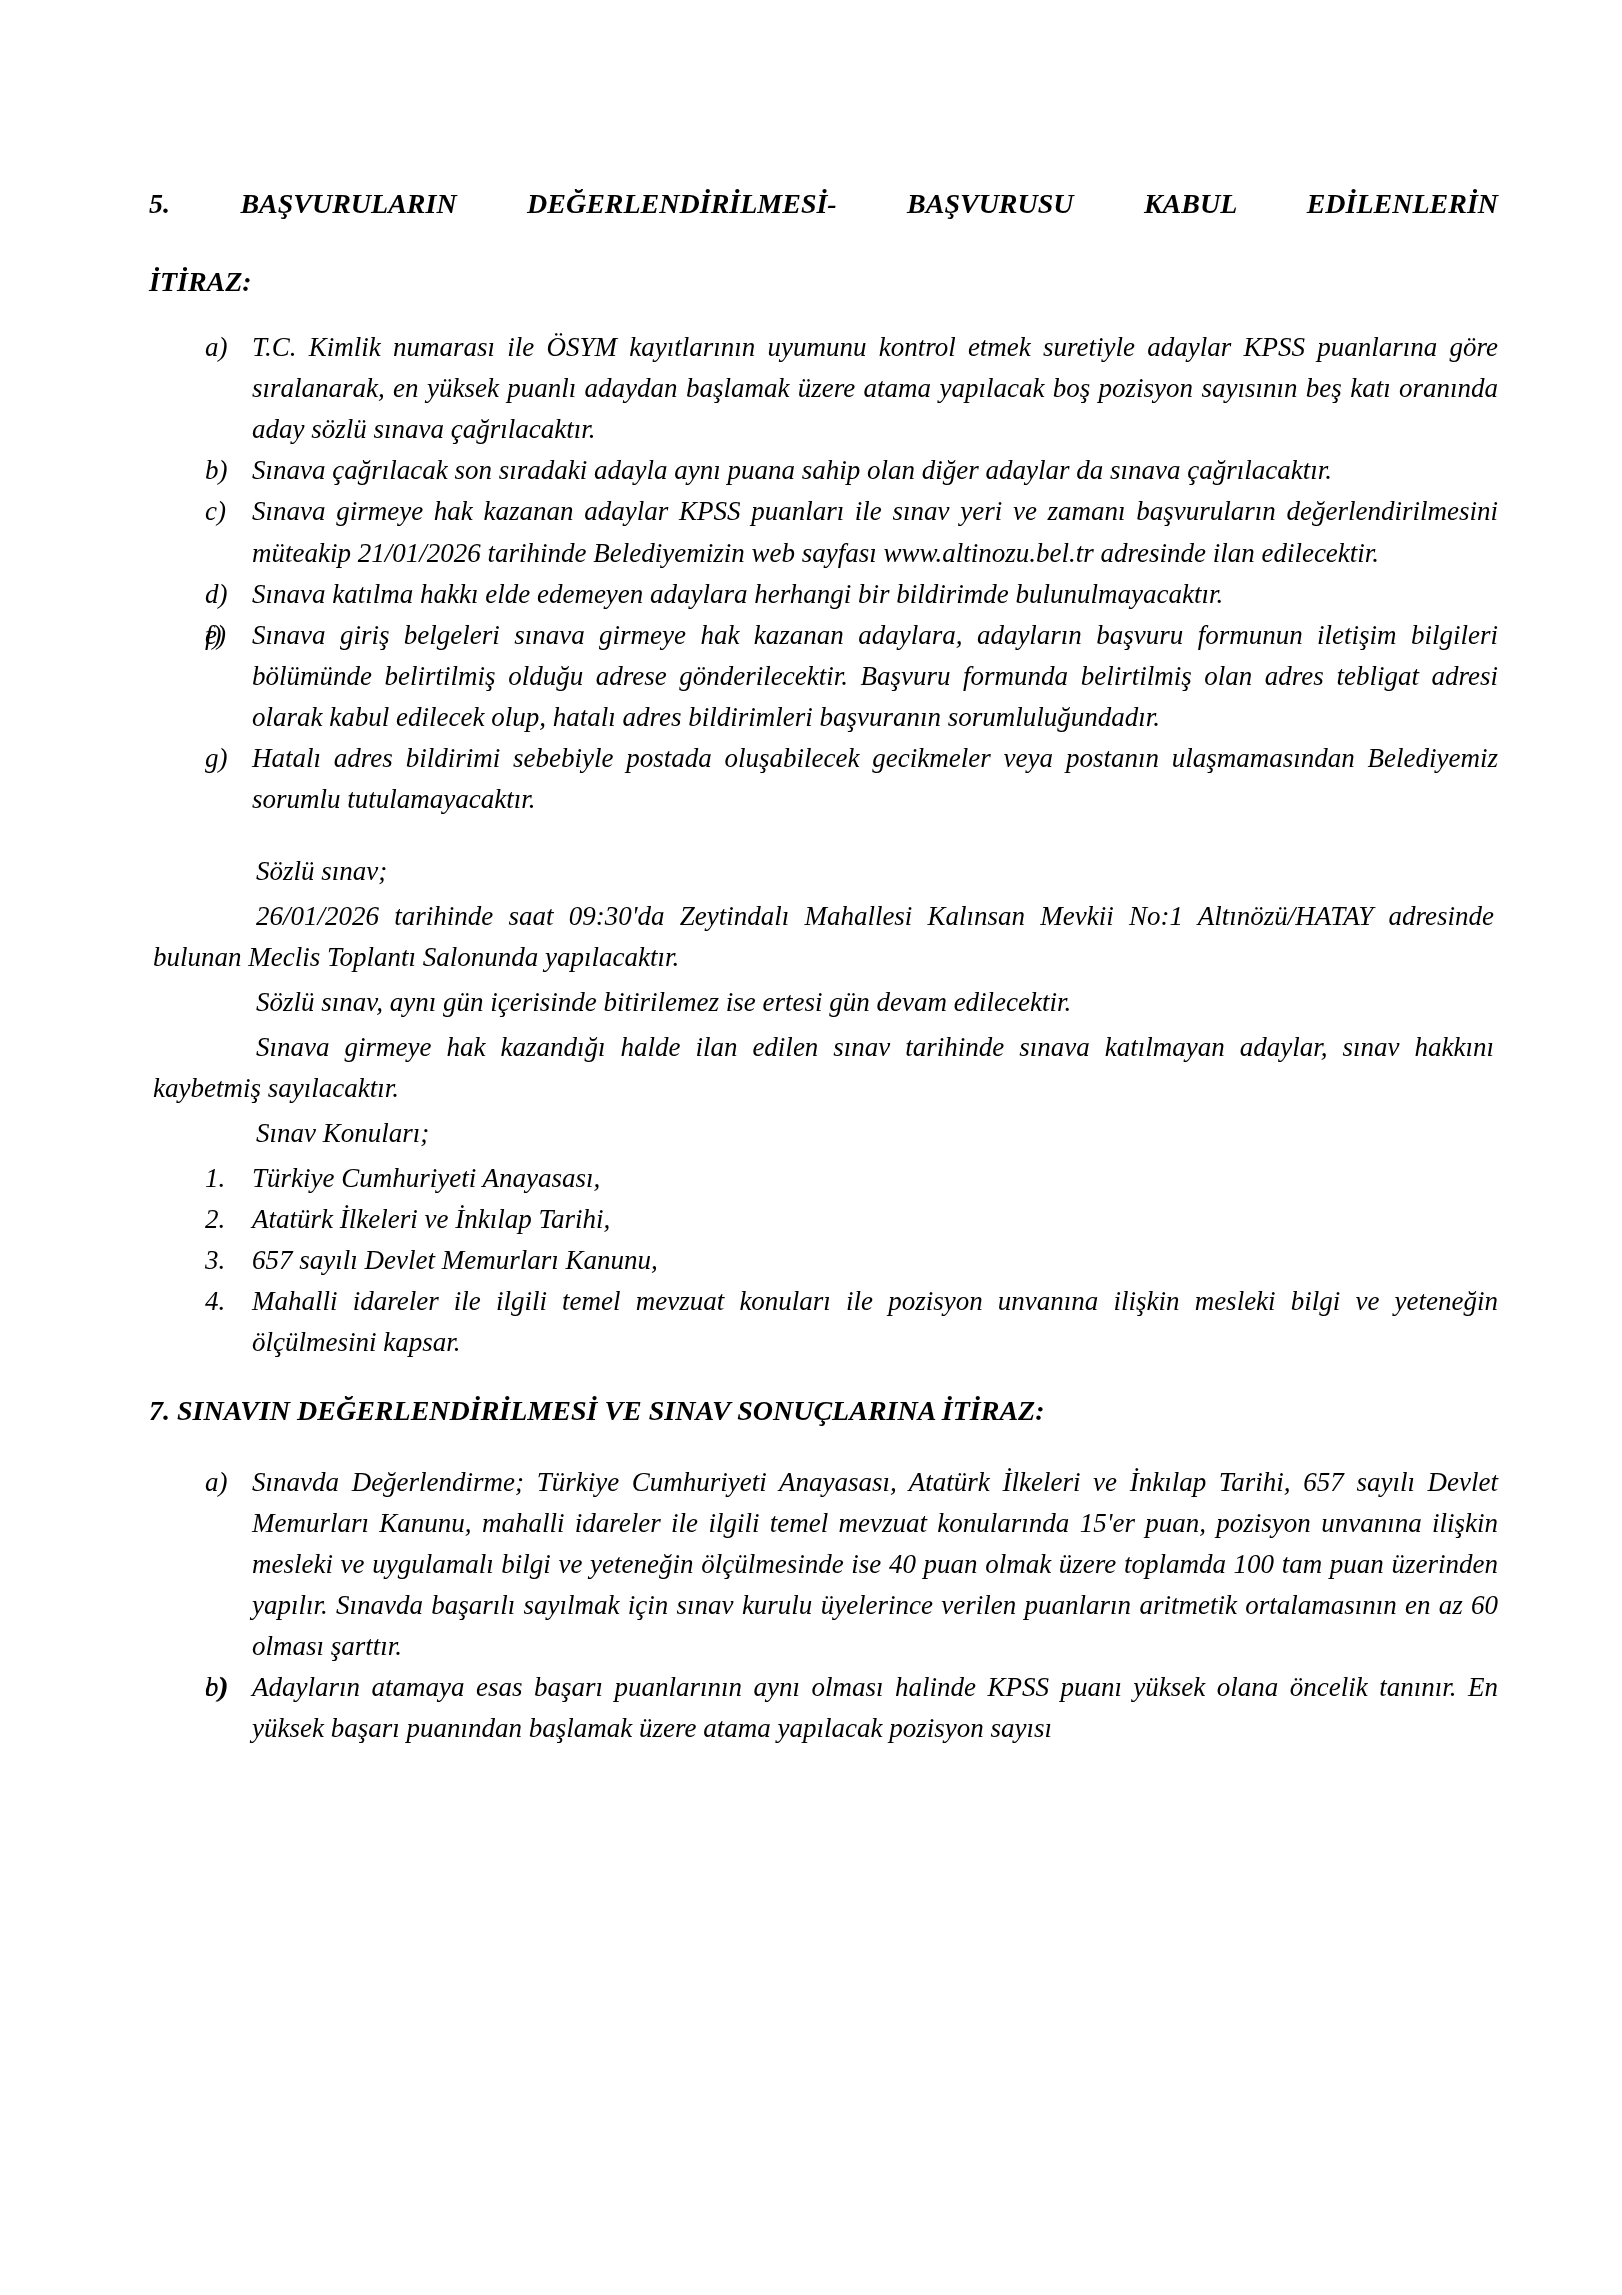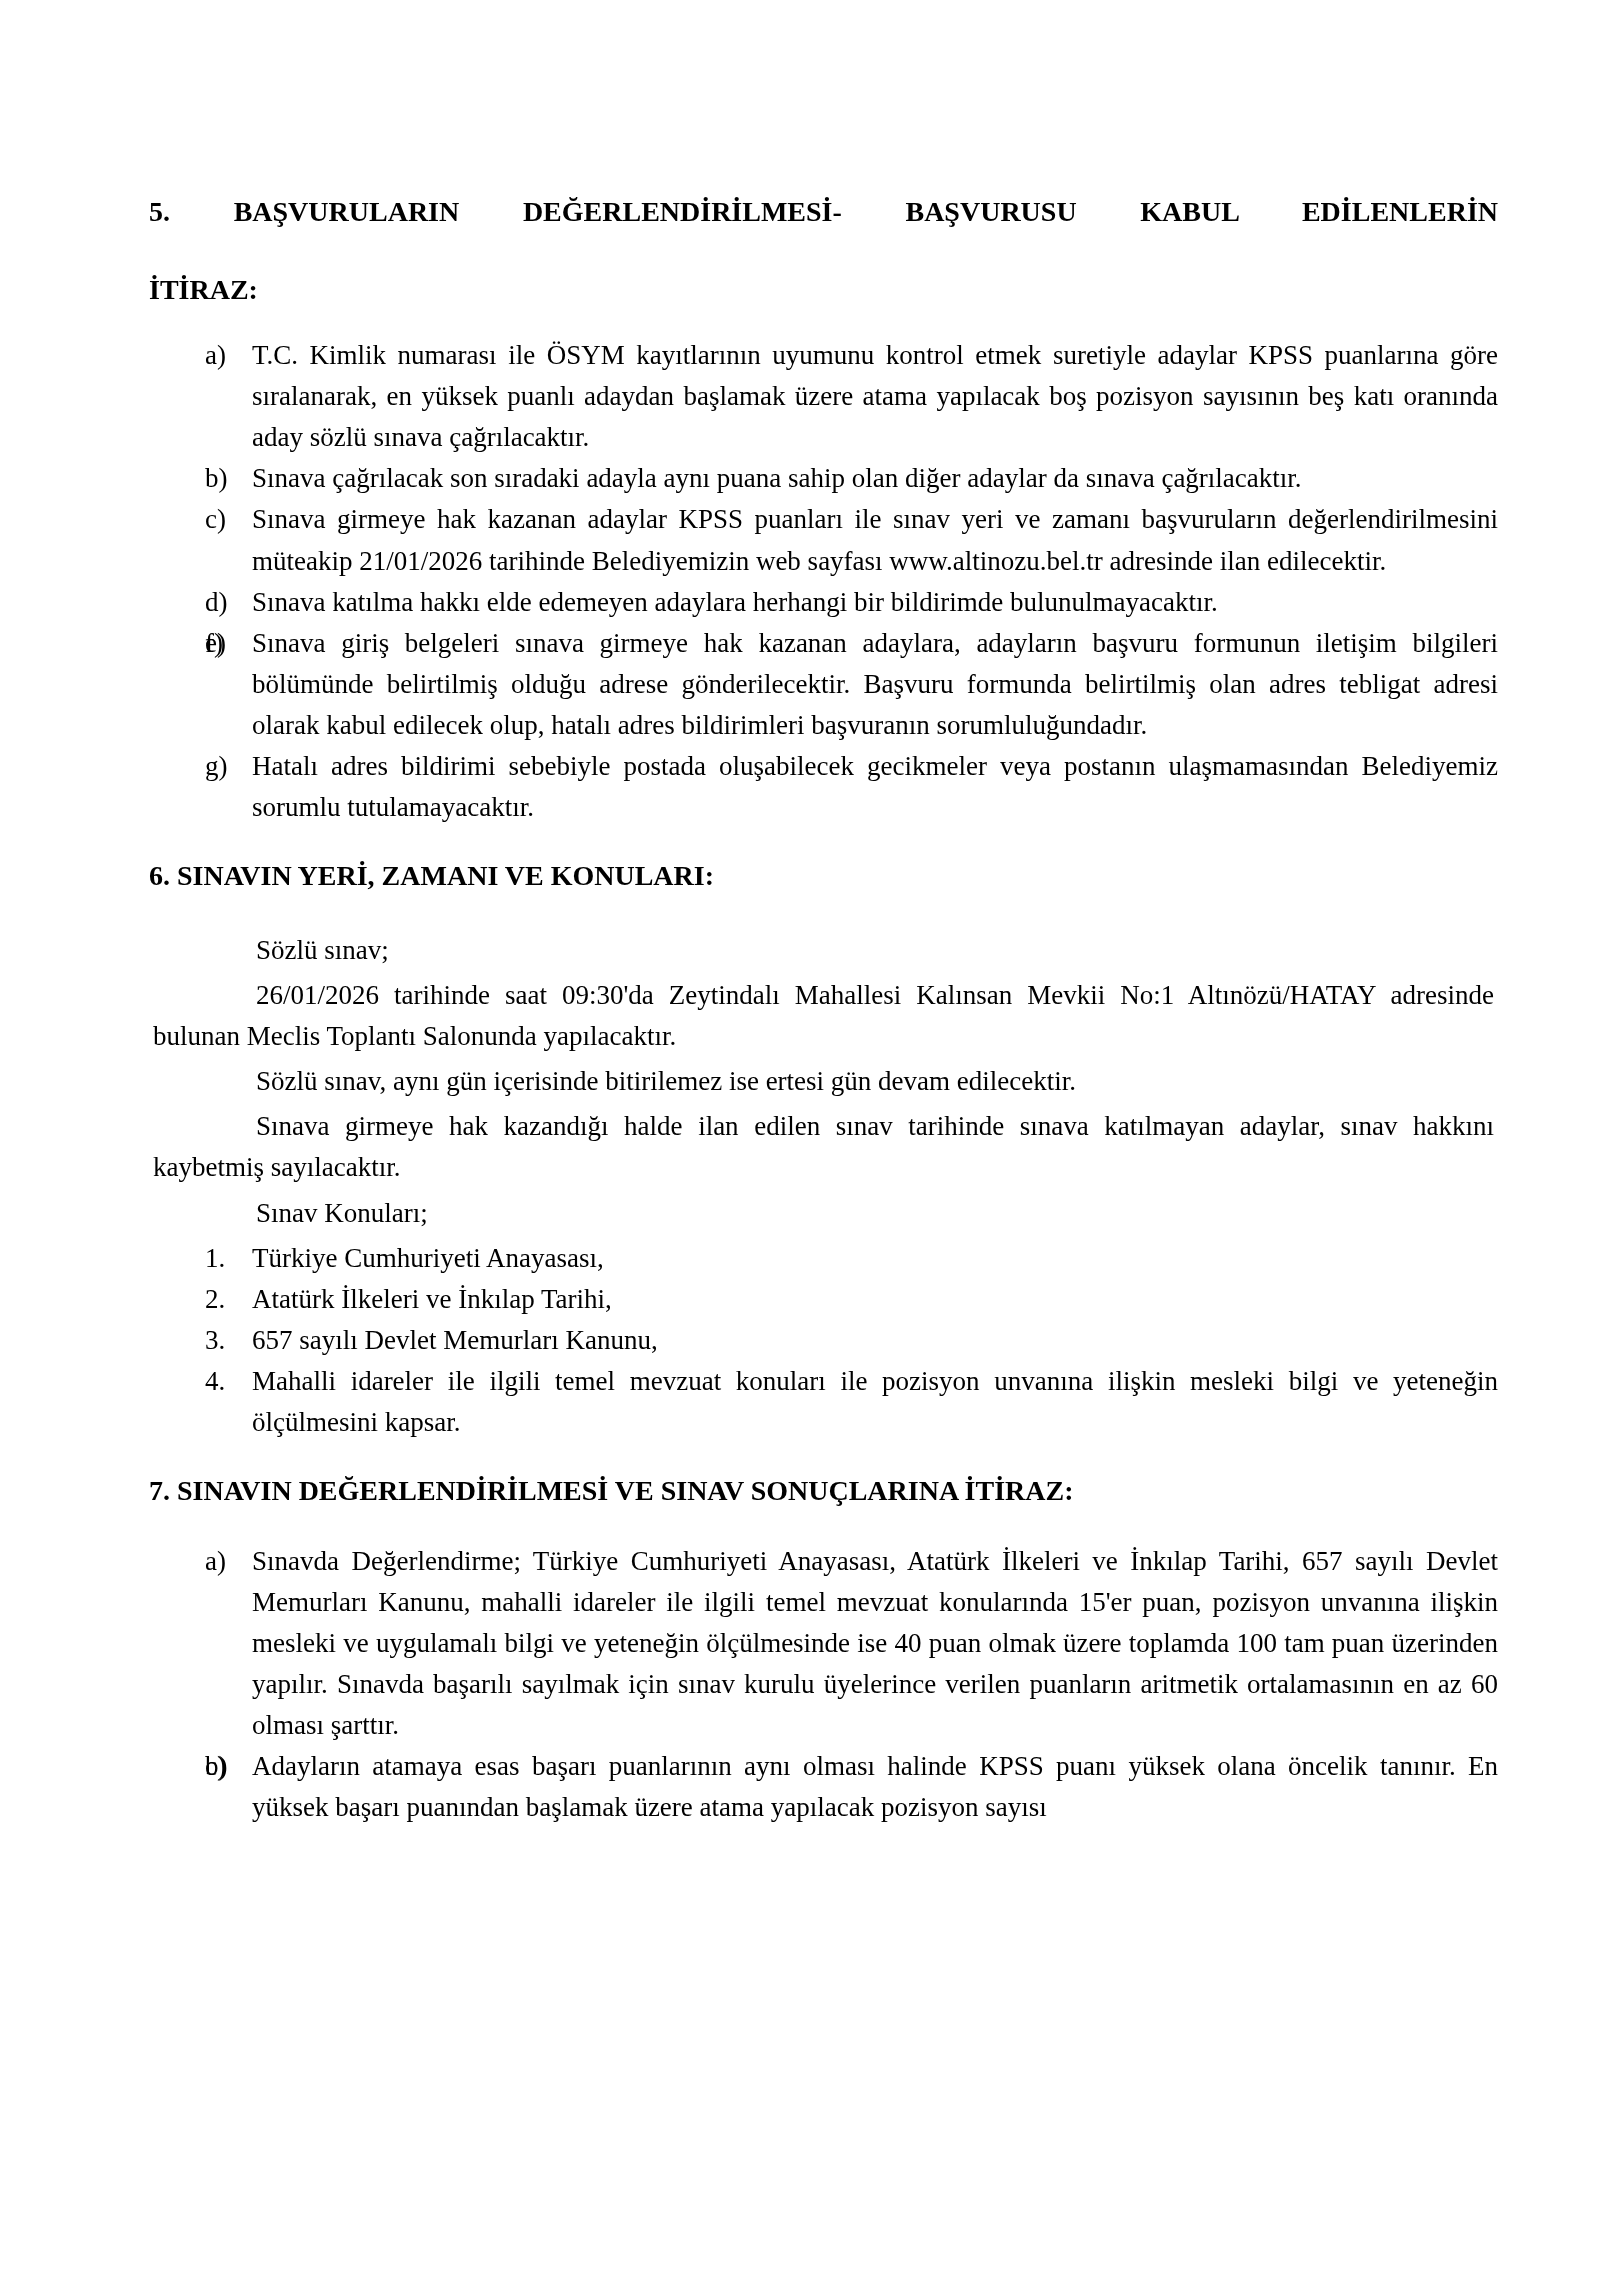--- a/index.html
+++ b/index.html
@@ -15,22 +15,23 @@
     background: #ffffff;
     box-sizing: border-box;
     padding: 0;
     overflow: hidden;
     font-family: "Liberation Serif", "DejaVu Serif", serif;
     color: #000000;
   }
   .content {
     position: absolute;
     left: 149px;
-    top: 194px;
+    top: 186px;
     width: 1349px;
+    font-style: italic;
   }
 
   
   .section-heading {
     font-weight: bold;
     font-size: 28px;
     line-height: 1.30;
     text-align: justify;
     text-justify: inter-word;
     margin: 0;
@@ -164,23 +165,20 @@
       <li>
         <span class="marker">f)</span>
         <span>Sınava giriş belgeleri sınava girmeye hak kazanan adaylara, adayların başvuru formunun iletişim bilgileri bölümünde belirtilmiş olduğu adrese gönderilecektir. Başvuru formunda belirtilmiş olan adres tebligat adresi olarak kabul edilecek olup, hatalı adres bildirimleri başvuranın sorumluluğundadır.</span>
       </li>
       <li>
         <span class="marker">g)</span>
         <span>Hatalı adres bildirimi sebebiyle postada oluşabilecek gecikmeler veya postanın ulaşmamasından Belediyemiz sorumlu tutulamayacaktır.</span>
       </li>
     </ol>
 
-    <div class="section-heading heading-gap-before heading-gap-after">
-      <span>6. SINAVIN YERİ, ZAMANI VE KONULARI:</span>
-    </div>
 
     <div class="blank-line"></div>
 
     <p class="body-para indented flush-left">Sözlü sınav;</p>
 
     <p class="body-para indented">26/01/2026 tarihinde saat 09:30'da Zeytindalı Mahallesi Kalınsan Mevkii No:1 Altınözü/HATAY adresinde bulunan Meclis Toplantı Salonunda yapılacaktır.</p>
 
     <p class="body-para indented flush-left">Sözlü sınav, aynı gün içerisinde bitirilemez ise ertesi gün devam edilecektir.</p>
 
     <p class="body-para indented">Sınava girmeye hak kazandığı halde ilan edilen sınav tarihinde sınava katılmayan adaylar, sınav hakkını kaybetmiş sayılacaktır.</p>

